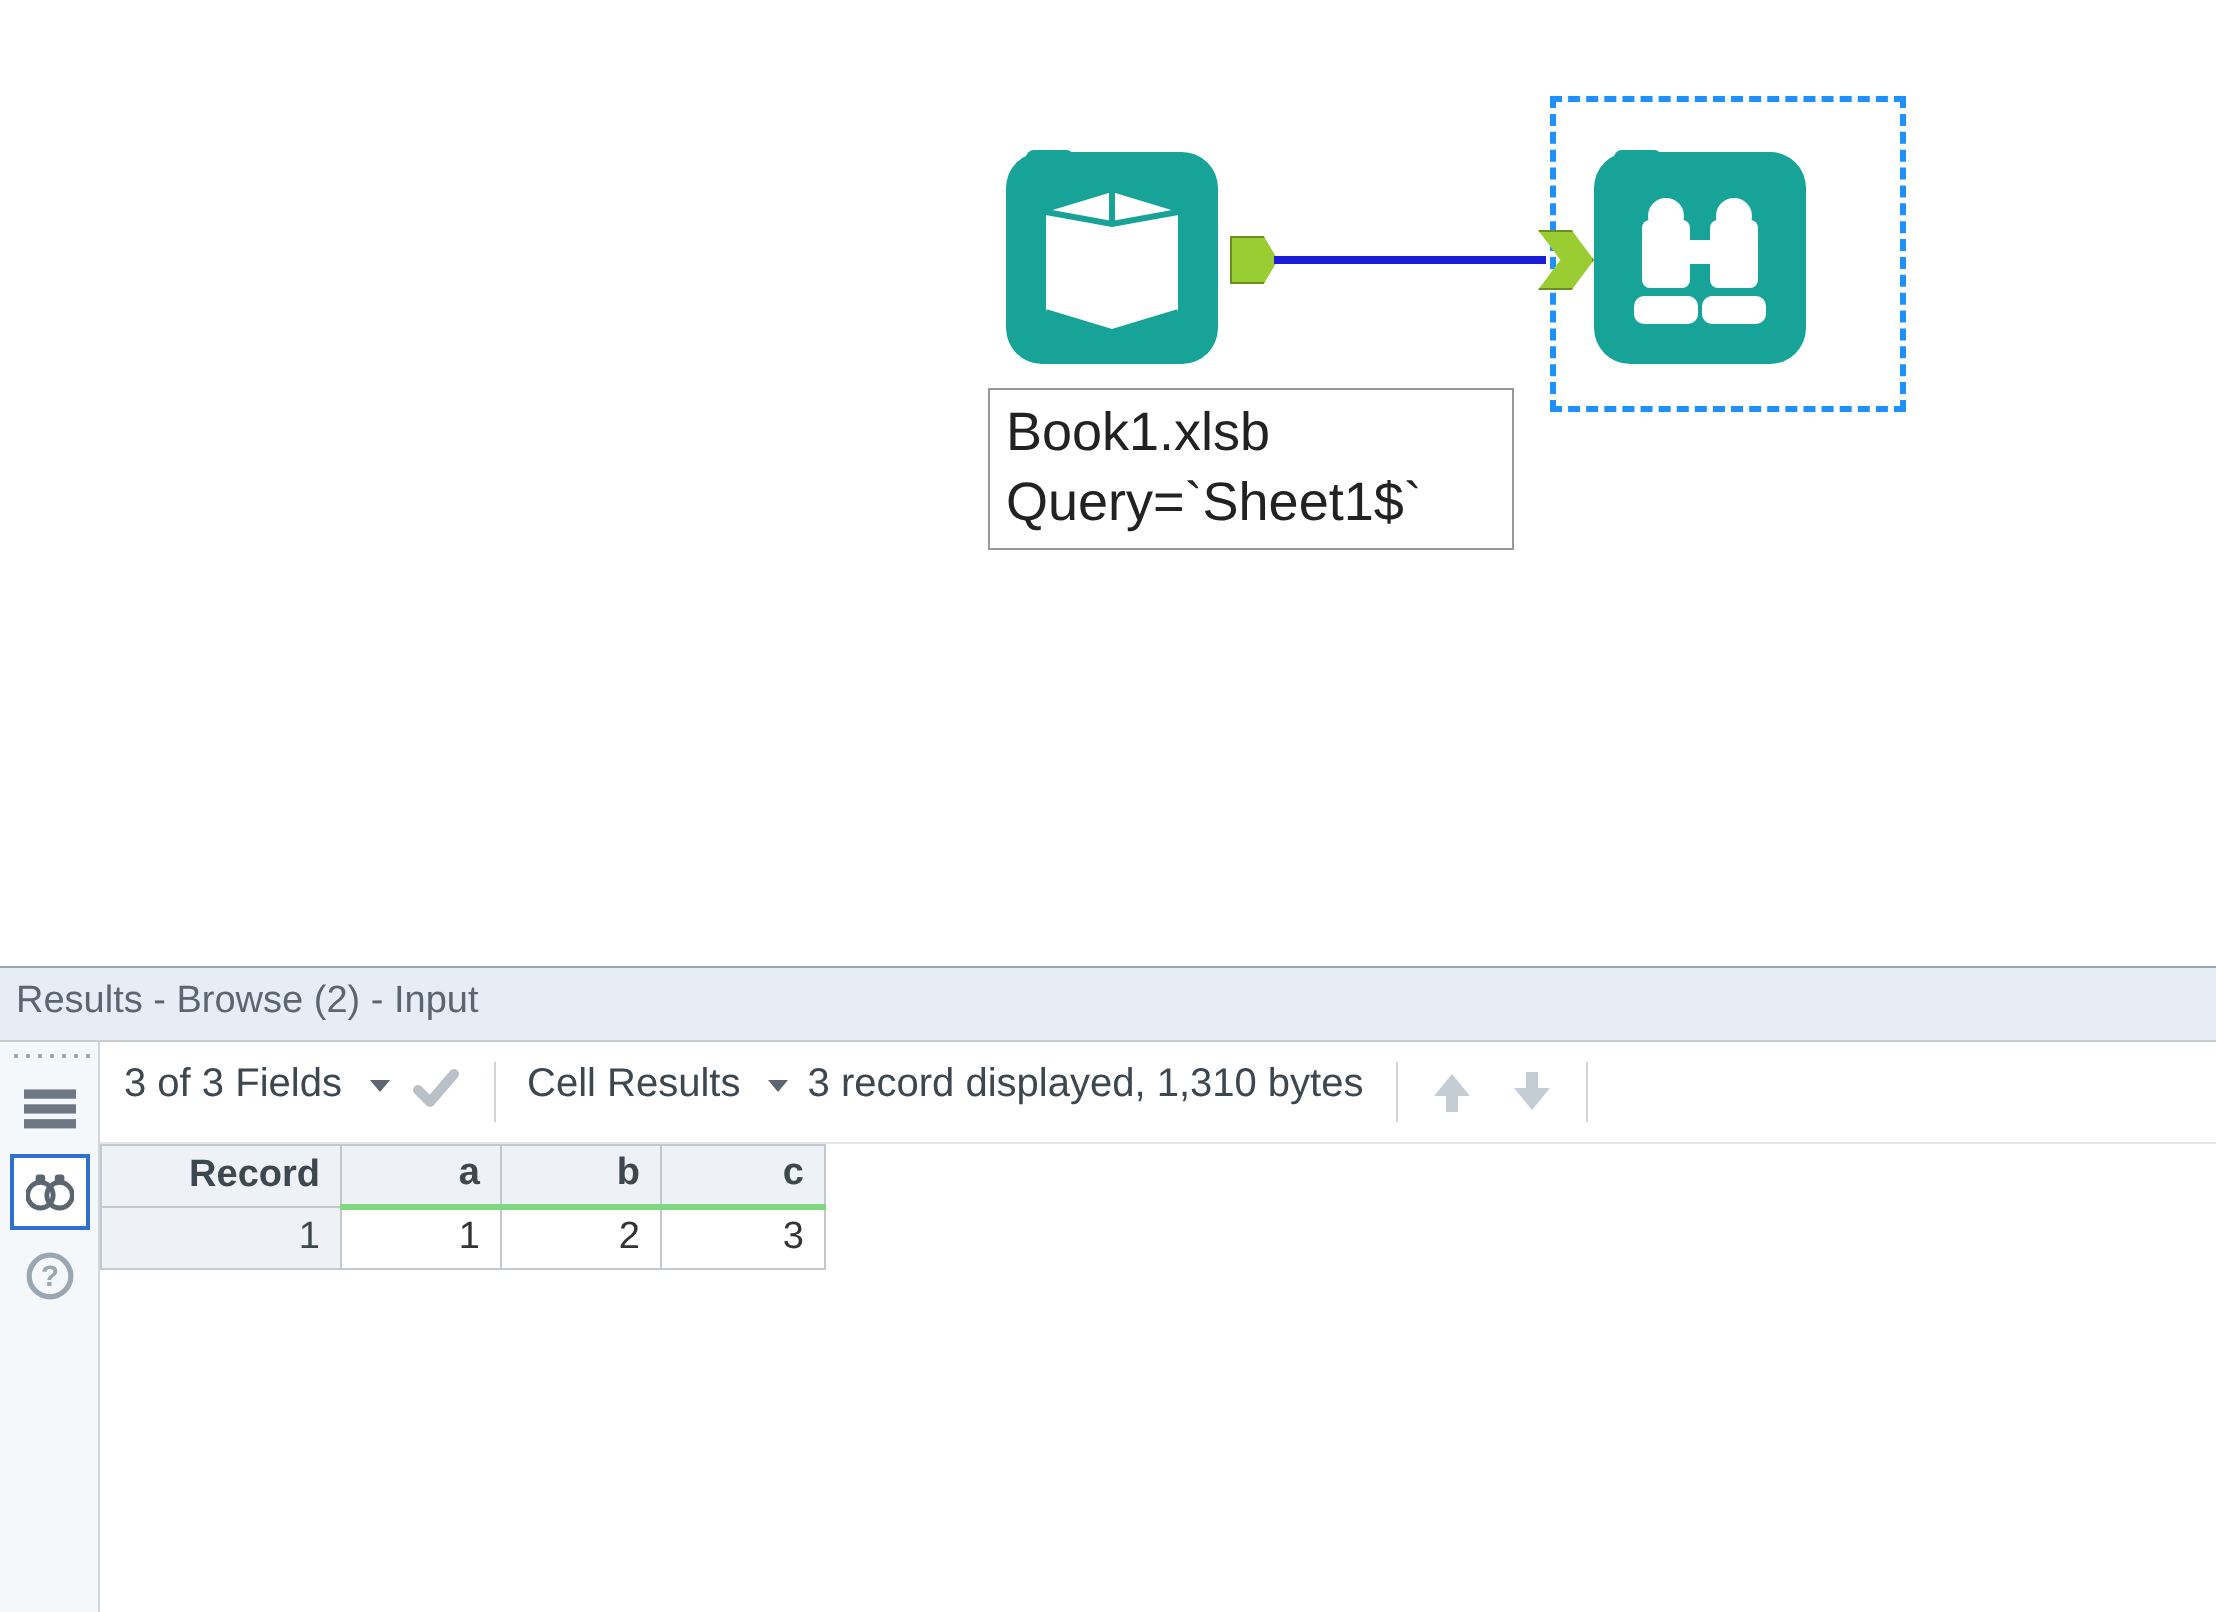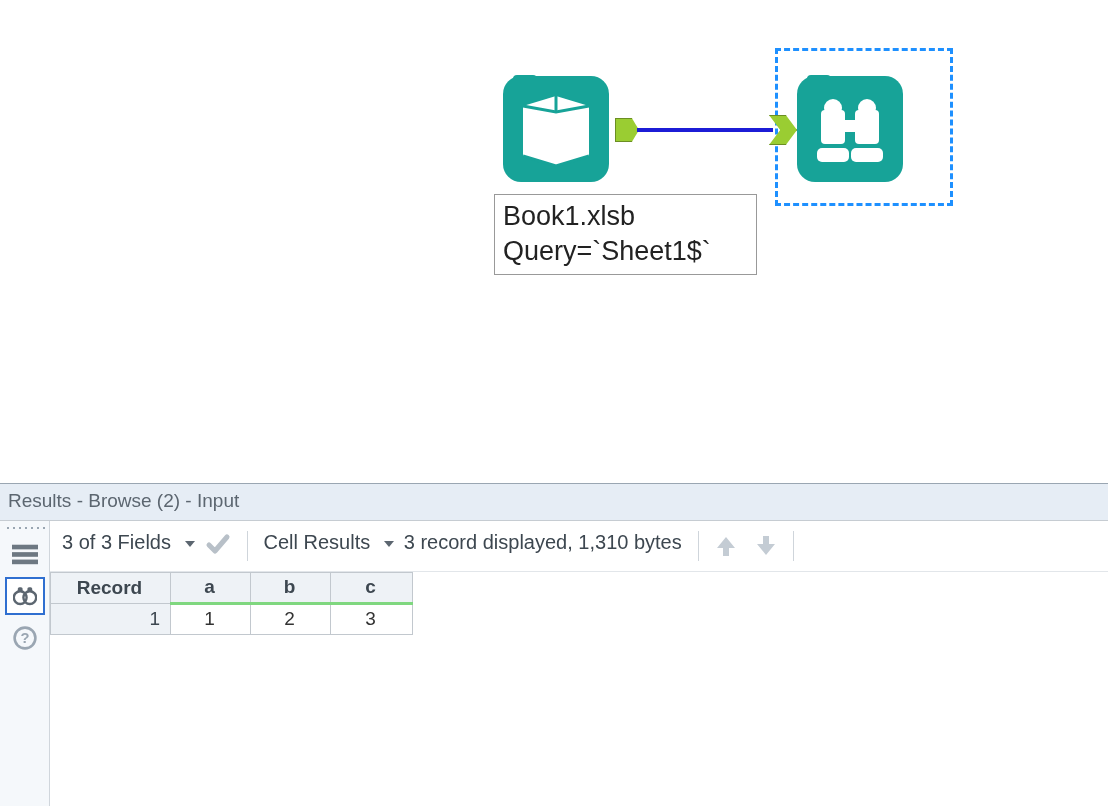--- a/index.html
+++ b/index.html
@@ -159,21 +159,21 @@
   }
   table.datagrid {
     border-collapse:collapse;
     font-size:19px;
     color:#333;
     margin-left:0;
   }
   table.datagrid th, table.datagrid td {
     border:1px solid #c2c8ce;
     padding:3px 10px 4px 8px;
-    text-align:center;
+    text-align:right;
     background:#ffffff;
     height:30px;
   }
   table.datagrid th {
     background:#eef2f6;
     font-weight:600;
     color:#3d4750;
     position:relative;
   }
   table.datagrid th.col {

